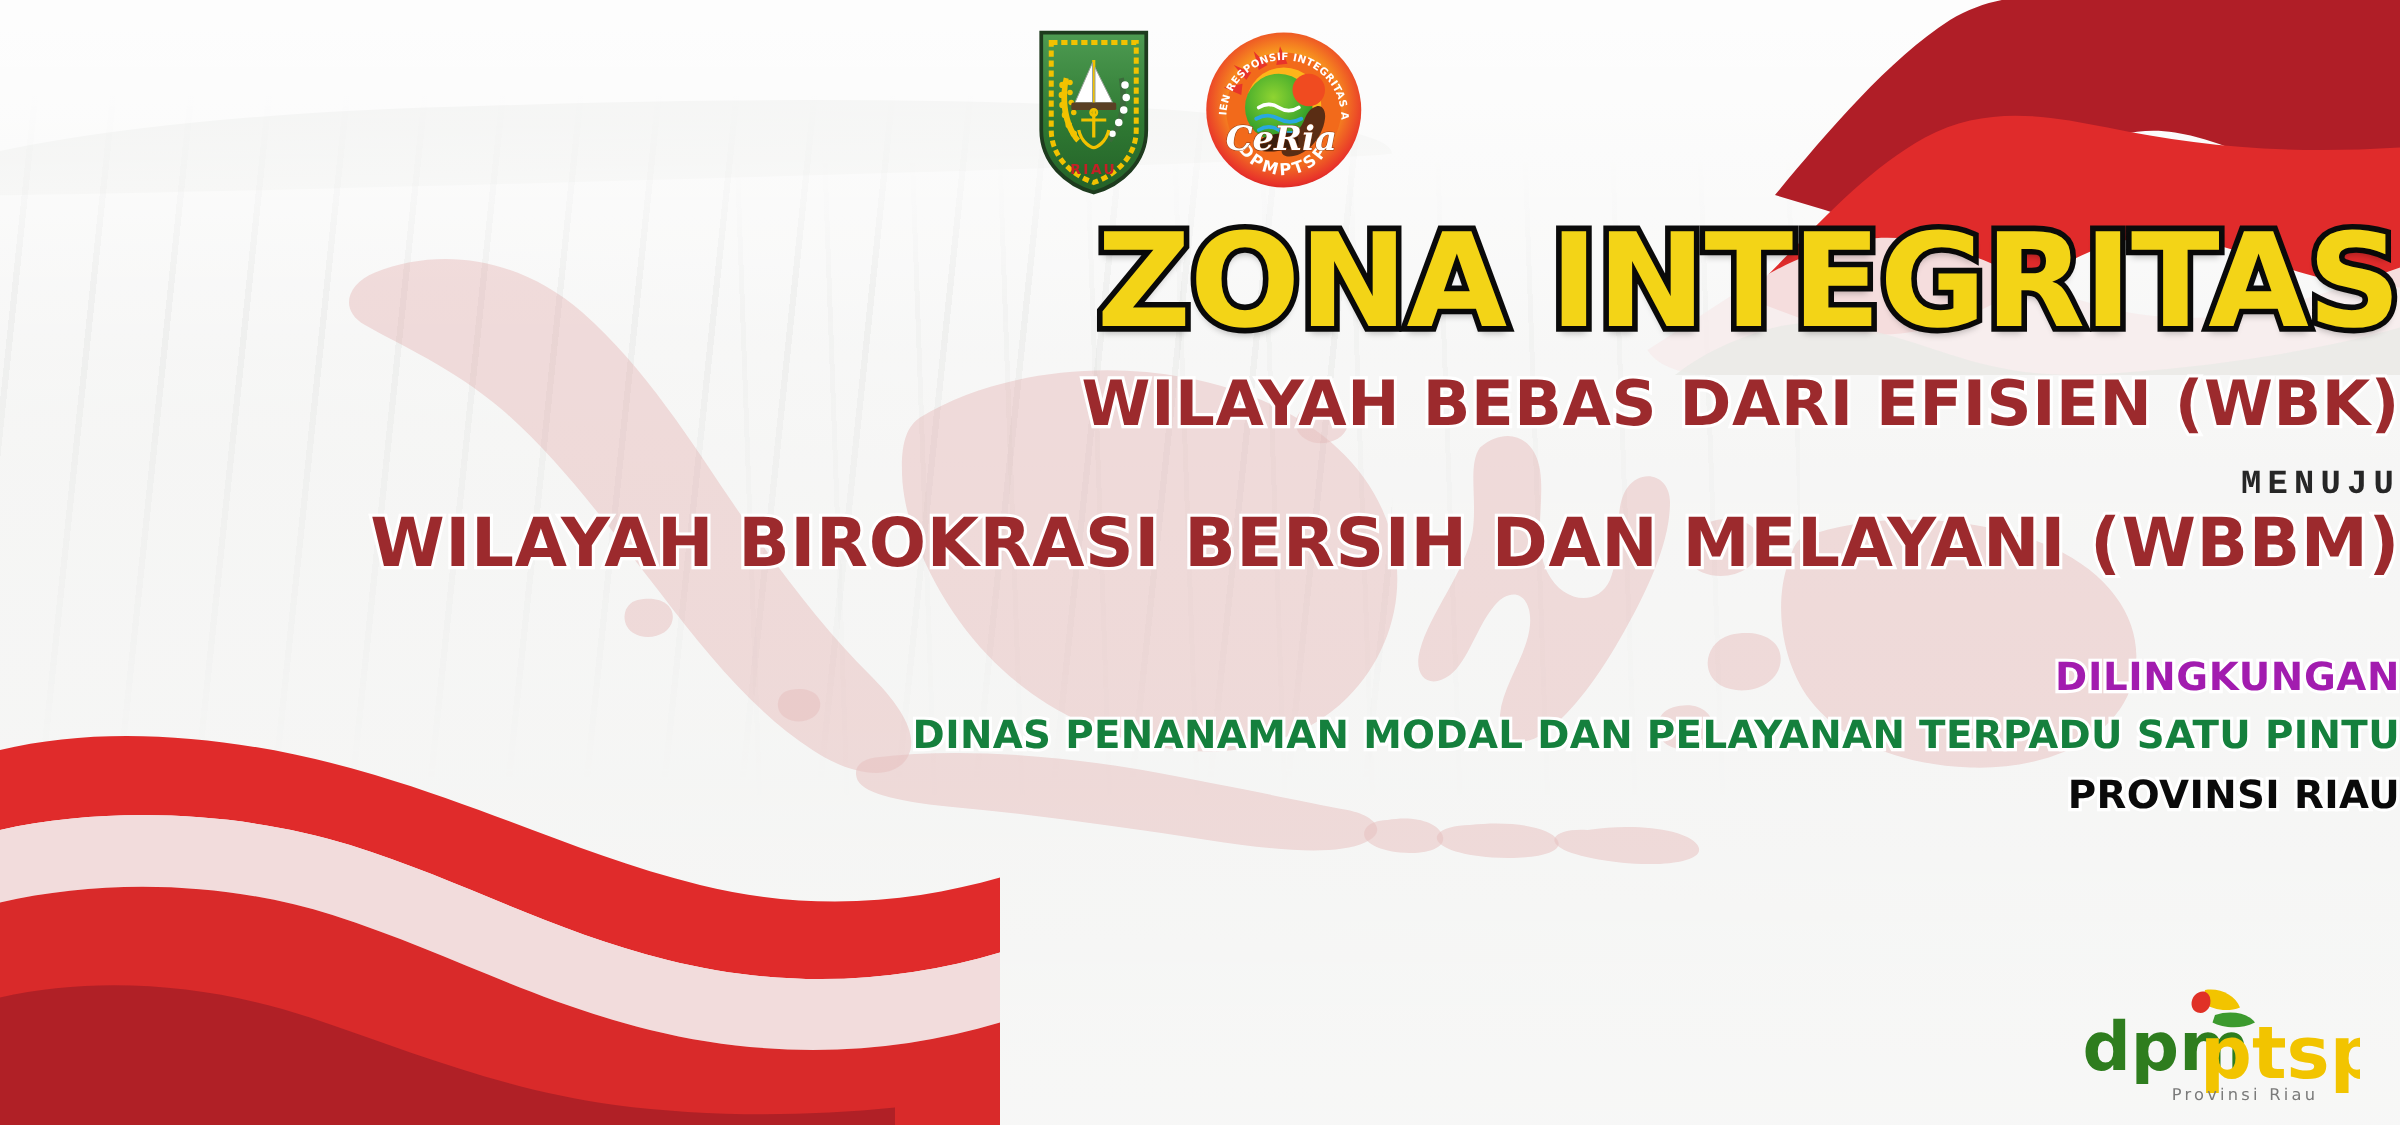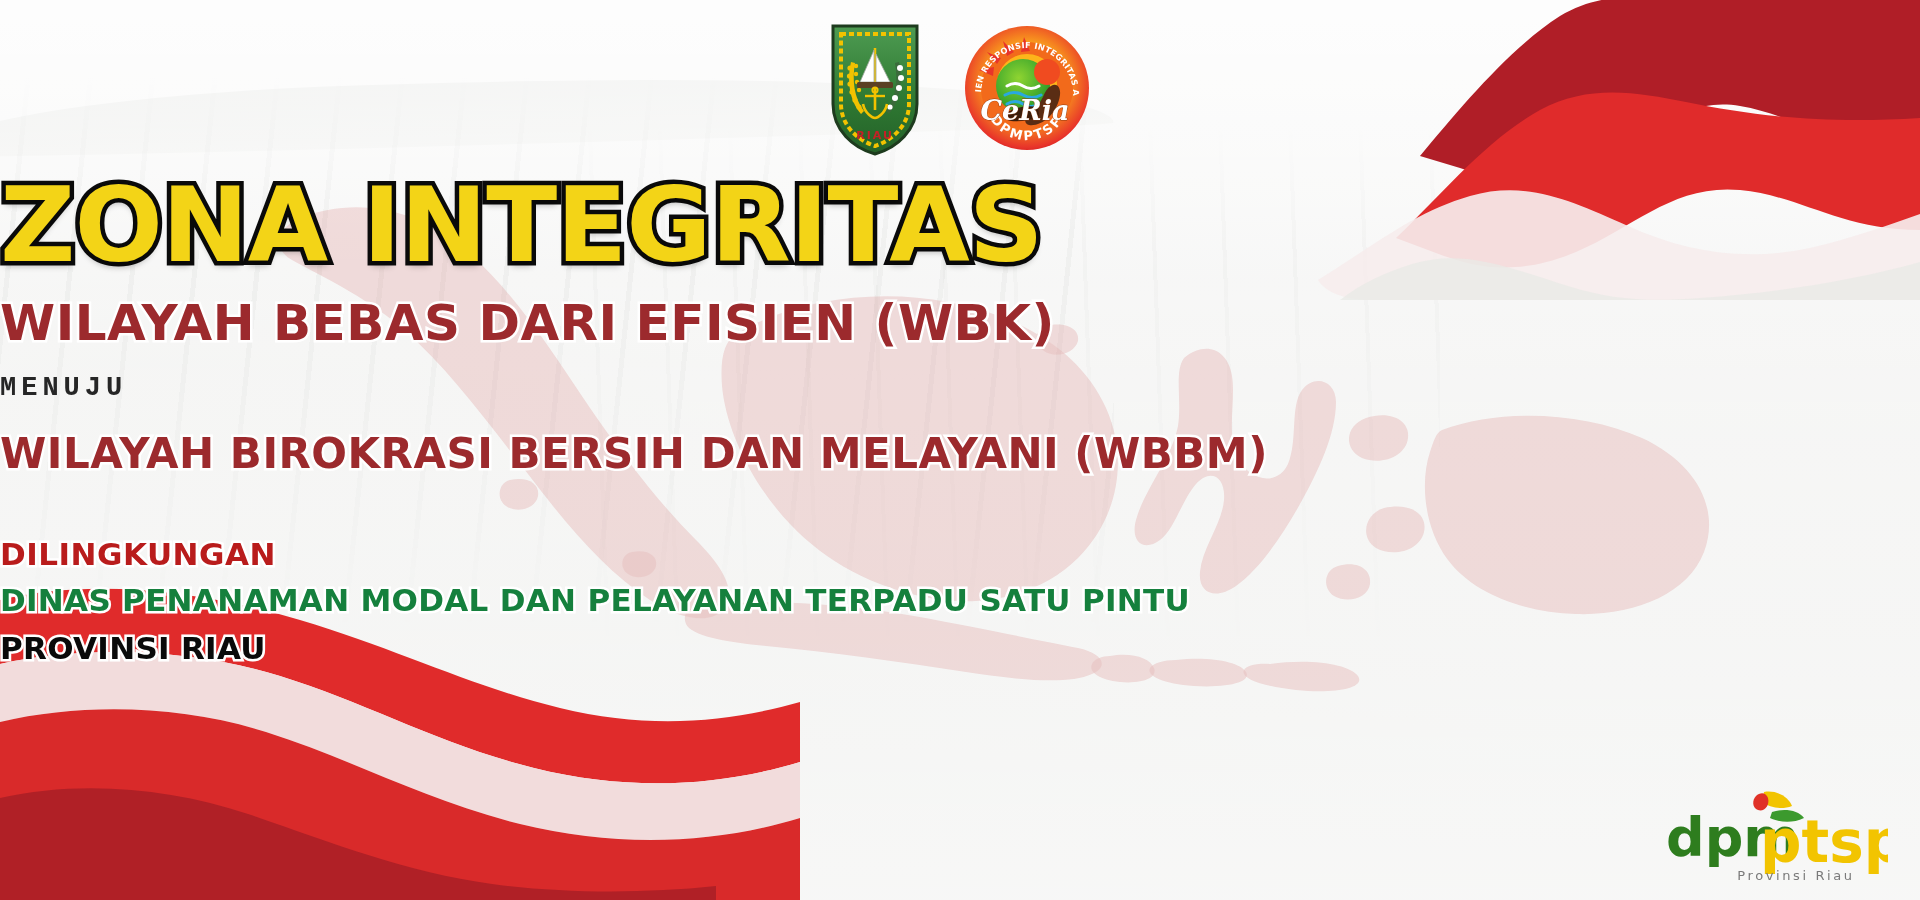--- a/index.html
+++ b/index.html
@@ -81,21 +81,21 @@
     display:flex; justify-content:center; align-items:flex-start; gap:42px;
     z-index:6;
   }
   .logo-riau { width:92px; height:136px; }
   .logo-ceria { width:128px; height:128px; margin-top:2px; }
   .logo-riau svg, .logo-ceria svg { width:100%; height:100%; display:block; }
 
   
   .content {
     position:absolute; left:0; right:0; top:172px;
-    z-index:7; text-align:left;
+    z-index:7; text-align:right;
   }
 
   .zi-title {
     font-size:104px;
     font-weight:900;
     letter-spacing:-1px;
     color:#F3D417;
     line-height:1.02;
     -webkit-text-stroke:9px #0b0b0b;
     paint-order:stroke fill;
@@ -121,34 +121,33 @@
   .menuju-line {
     font-size:27px;
     font-weight:900;
     color:#262626;
     letter-spacing:5px;
     margin-top:22px;
     font-family:Liberation Mono, monospace;
   }
 
   .wbbm-line {
-    font-size:42px;
+    font-size:54px;
     font-weight:900;
     color:#9C2A2D;
     letter-spacing:.5px;
     -webkit-text-stroke:5px #ffffff;
     paint-order:stroke fill;
-    margin-top:26px;
     font-family:"DejaVu Sans","Liberation Sans",sans-serif;
     white-space:nowrap;
   }
 
   .foot-block { margin-top:56px; }
   .foot-1 {
-    font-size:31px; font-weight:900; color:#b91c1c;
+    font-size:31px; font-weight:900; color:#a21caf;
     -webkit-text-stroke:5px #ffffff; paint-order:stroke fill;
     letter-spacing:.5px; line-height:1.3;
     font-family:"DejaVu Sans","Liberation Sans",sans-serif;
     margin-top:28px;
   }
   .foot-2 {
     font-size:31px; font-weight:900; color:#15803d;
     -webkit-text-stroke:5px #ffffff; paint-order:stroke fill;
     letter-spacing:.3px; line-height:1.35; margin-top:6px;
     font-family:"DejaVu Sans","Liberation Sans",sans-serif;

